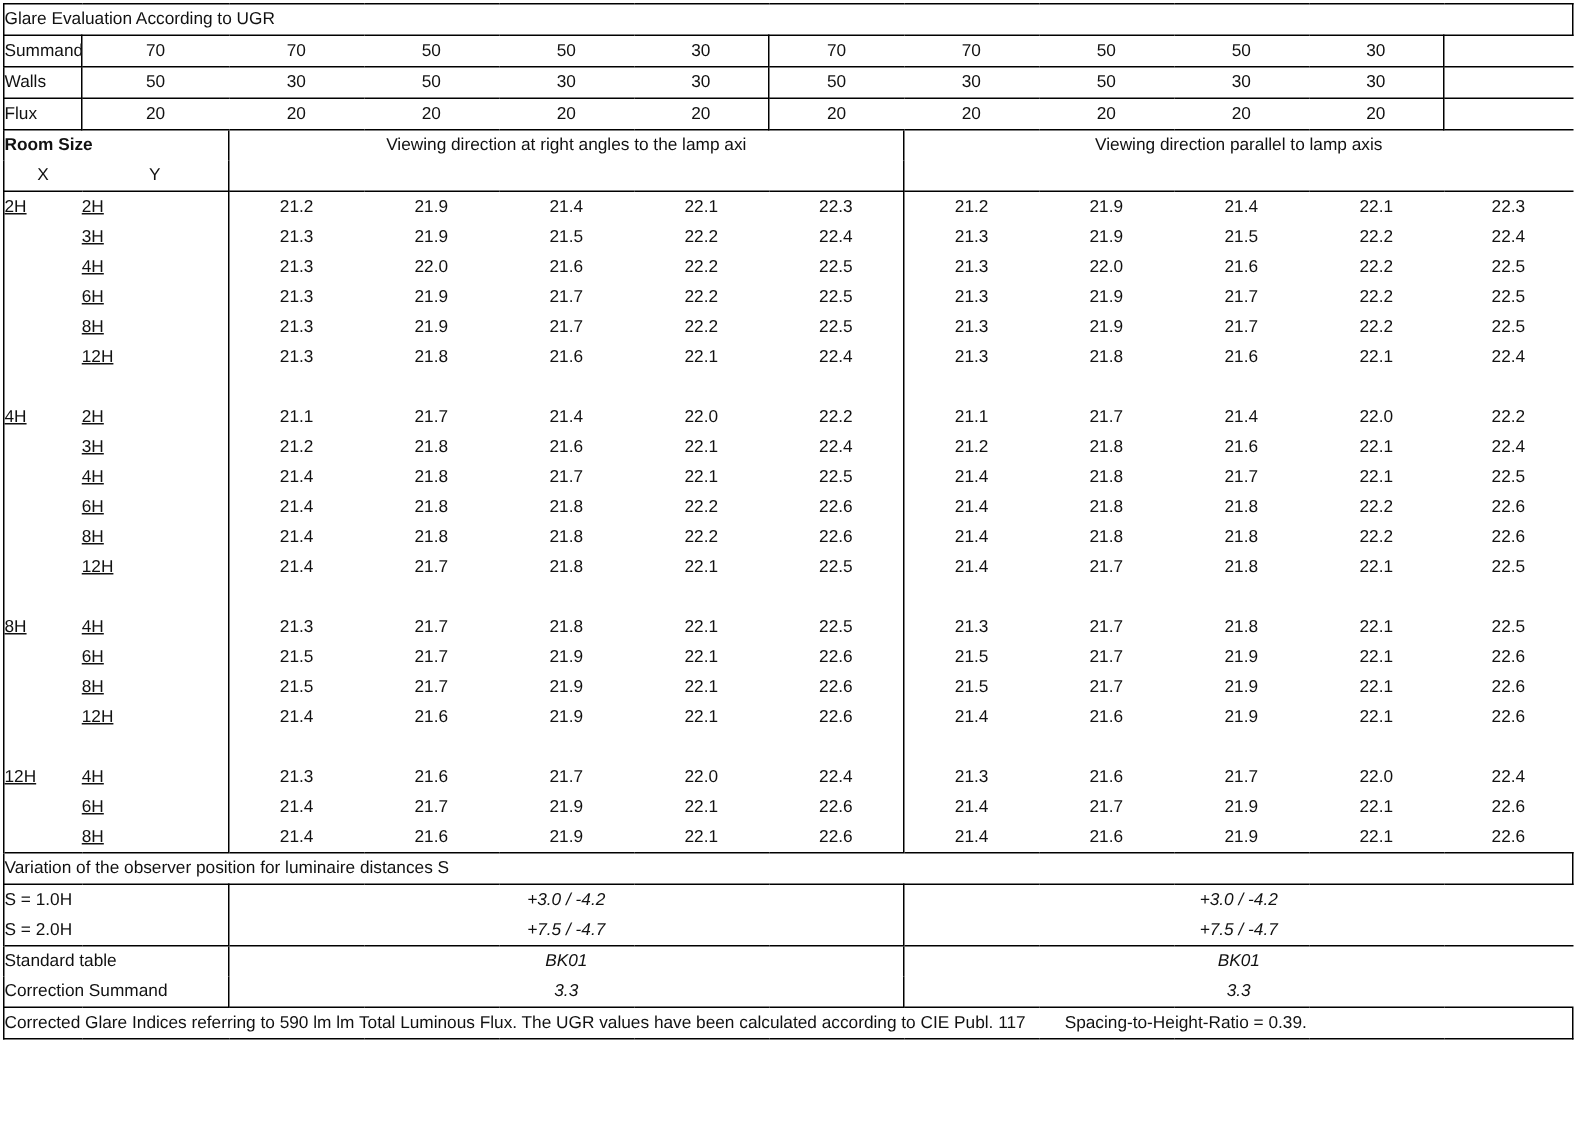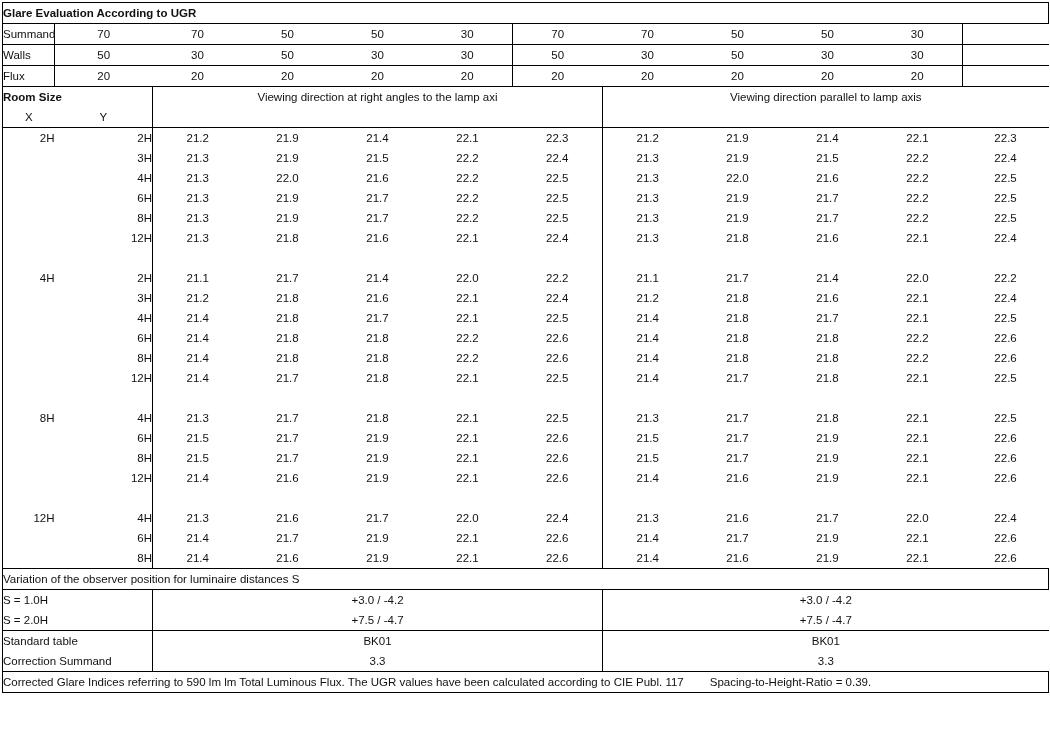--- a/index.html
+++ b/index.html
@@ -32,45 +32,45 @@
     height: 20px;
     font-size: 11.5px;
     color: #111;
   }
   .hline-top { border-top: 1px solid #000; }
   .hline-bot { border-bottom: 1px solid #000; }
   .vline-left { border-left: 1px solid #000; }
   .vline-right { border-right: 1px solid #000; }
 
   .title-cell {
-    font-weight: bold;
+    font-weight: normal;
     font-size: 12.5px;
     padding-left: 5px;
     height: 21px;
   }
   .rowlabel {
     padding-left: 5px;
     text-align: left;
   }
   .num {
     text-align: center;
   }
-  .ctr { text-align: right; }
+  .ctr { text-align: left; text-decoration: underline; }
   .blankrow td { height: 18px; }
   .grouphdr { text-align: center; margin-left: 40px; }
   .roomsize-hdr { text-align: left; font-weight: bold; }
   .xy-hdr { text-align: center; }
   .footer-cell {
     padding-left: 5px;
     height: 22px;
     font-size: 11.5px;
   }
   .footer-gap { display: inline-block; width: 26px; }
   .varrow-label { text-align: left; margin-left: 18px; }
-  .varrow-val { text-align: center; }
+  .varrow-val { text-align: center; font-style: italic; }
 </style>
 </head>
 <body>
 
 <div id="sheet">
   <table class="ugr">
     <colgroup>
       <col style="width:52px">
       <col style="width:98px">
       <col style="width:90px">

